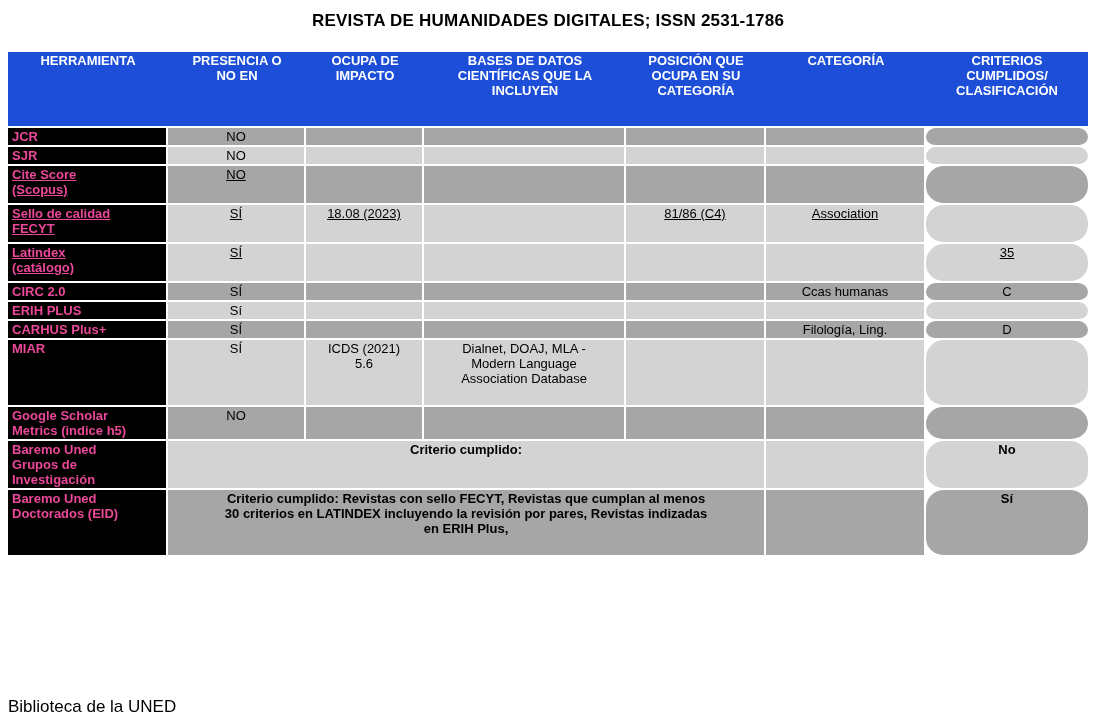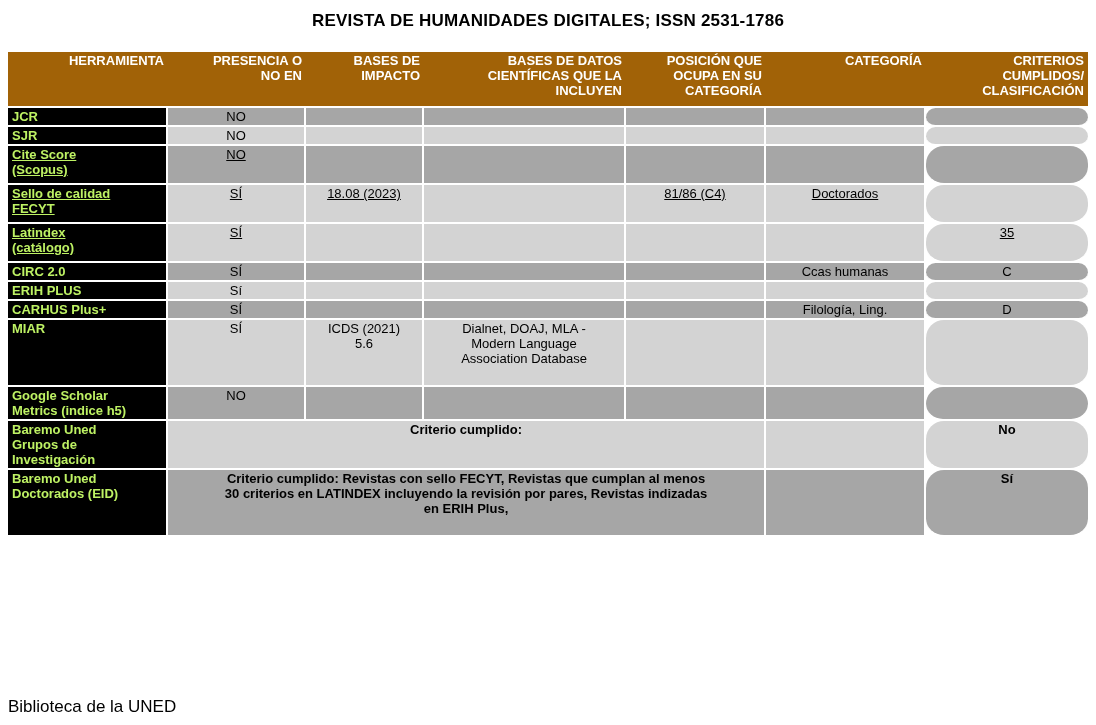--- a/index.html
+++ b/index.html
@@ -30,32 +30,32 @@
   }
   table.eval th, table.eval td {
     box-sizing: border-box;
     vertical-align: top;
     white-space: pre-line;
     overflow: hidden;
     padding: 1px 4px;
   }
   
   thead th {
-    background: #a16207;
+    background: #1d4ed8;
     color: #ffffff;
     font-weight: bold;
-    text-align: right;
-    height: 56px;
+    text-align: center;
+    height: 76px;
     padding-top: 6px;
     border-bottom: 2px solid #ffffff;
   }
   
   tbody th.tool {
     background: #000000;
-    color: #bef264;
+    color: #ec4899;
     font-weight: bold;
     text-align: left;
     border-right: 2px solid #ffffff;
     border-bottom: 2px solid #ffffff;
   }
   tbody td {
     text-align: center;
     font-weight: normal;
     border-right: 2px solid #ffffff;
     border-bottom: 2px solid #ffffff;
@@ -93,21 +93,21 @@
     <col style="width:202px">
       <col style="width:140px">
       <col style="width:160px">
     <col style="width:162px">
   </colgroup>
   <thead>
     <tr>
       <th>HERRAMIENTA</th>
       <th>PRESENCIA O
 NO EN</th>
-      <th>BASES DE
+      <th>OCUPA DE
 IMPACTO</th>
       <th>BASES DE DATOS
 CIENTÍFICAS QUE LA
 INCLUYEN</th>
       <th>POSICIÓN QUE
 OCUPA EN SU
 CATEGORÍA</th>
       <th>CATEGORÍA</th>
       <th>CRITERIOS
 CUMPLIDOS/
@@ -143,21 +143,21 @@
       <td></td>
       <td></td>
     </tr>
     <tr class="light h39">
       <th class="tool">Sello de calidad
 FECYT</th>
       <td>SÍ</td>
       <td>18.08 (2023)</td>
       <td></td>
       <td>81/86 (C4)</td>
-      <td>Doctorados</td>
+      <td>Association</td>
       <td></td>
     </tr>
     <tr class="light h39">
       <th class="tool">Latindex
 (catálogo)</th>
       <td>SÍ</td>
       <td></td>
       <td></td>
       <td></td>
       <td></td>

